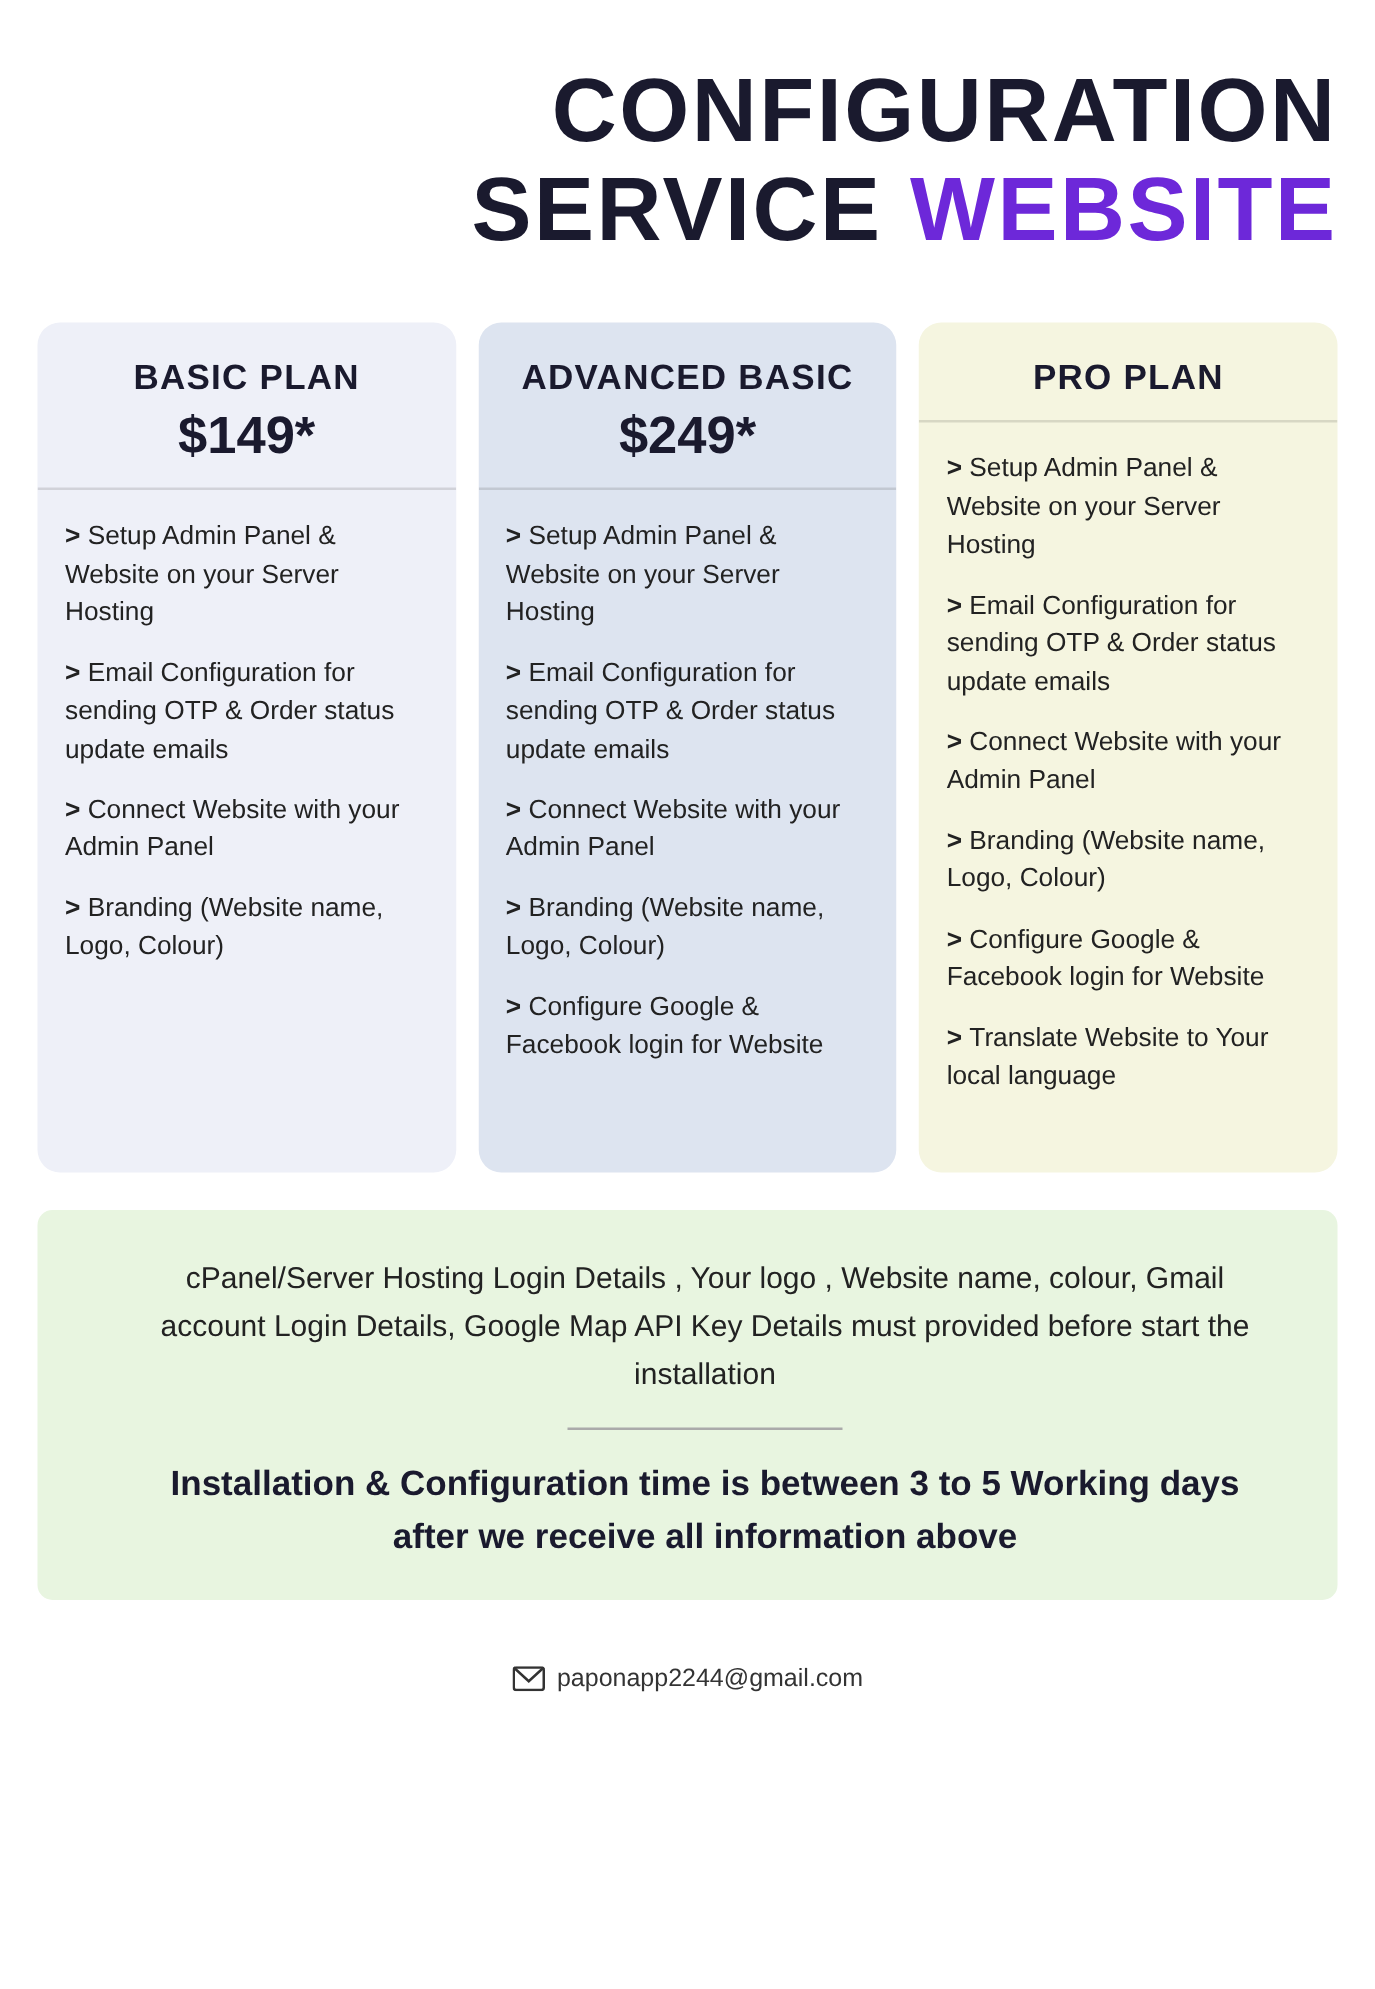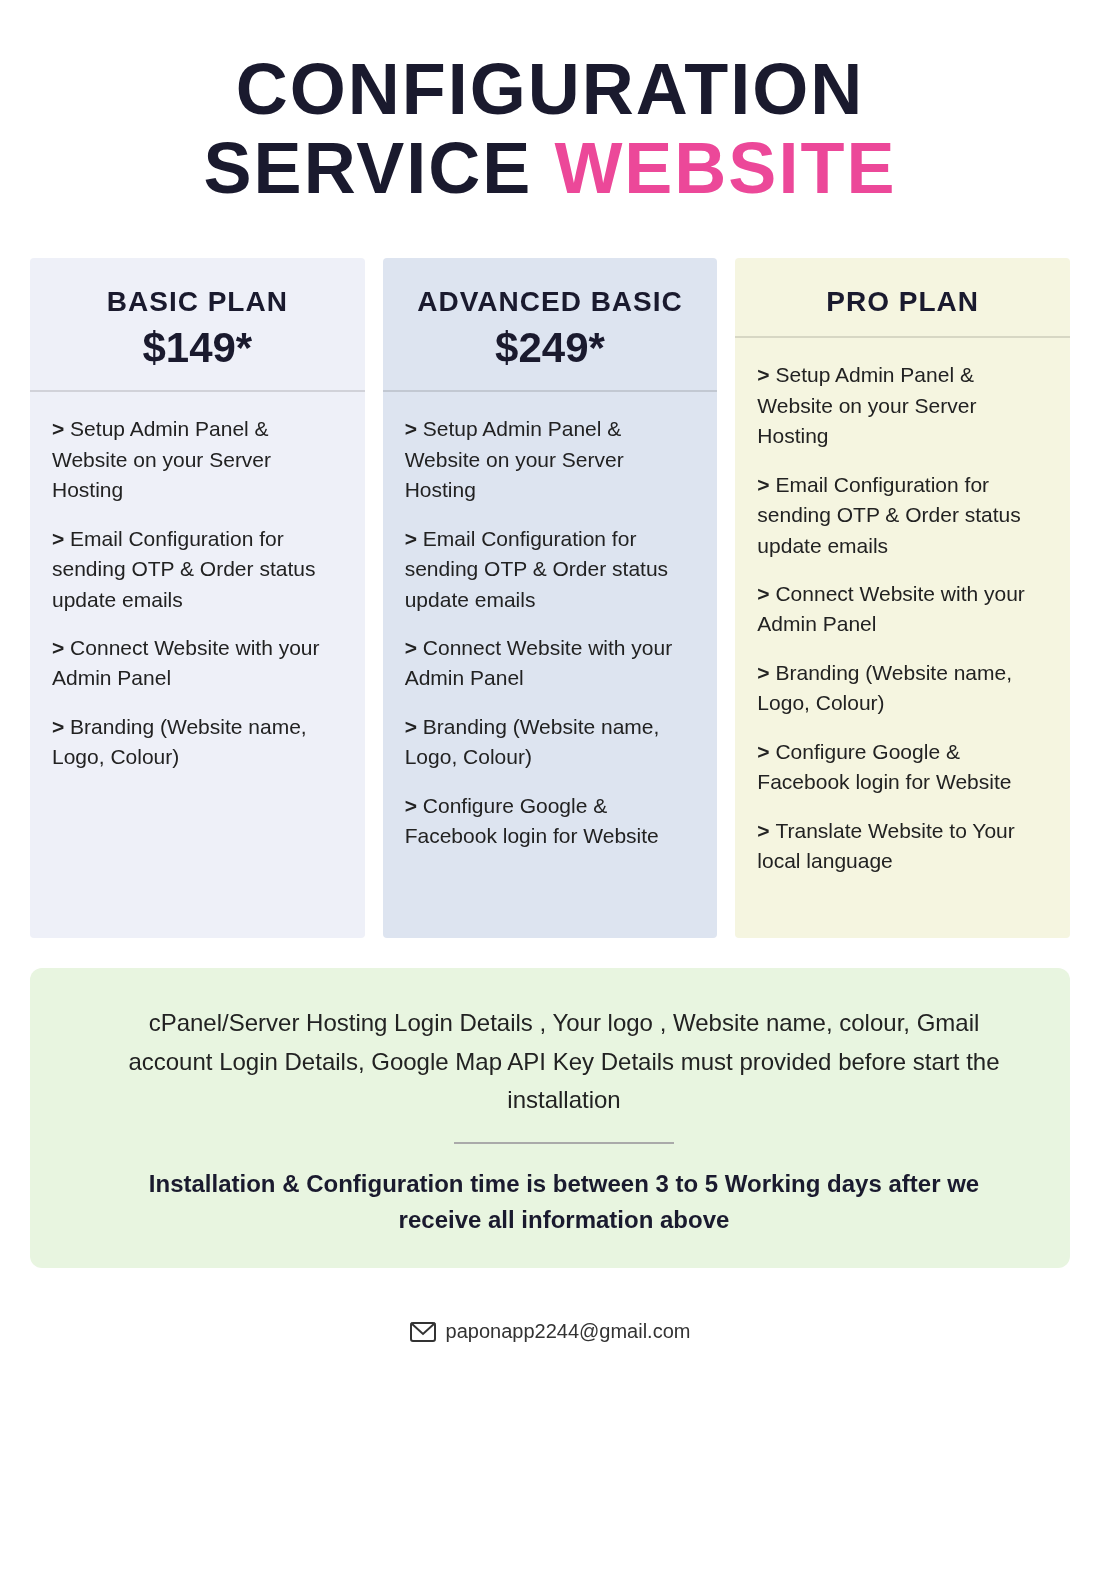--- a/index.html
+++ b/index.html
@@ -4,49 +4,49 @@
   <style>
     * { box-sizing: border-box; margin: 0; padding: 0; }
     body {
       font-family: 'Segoe UI', Arial, sans-serif;
       background: #ffffff;
       width: 1100px;
       min-height: 1591px;
       padding: 20px 30px 40px 30px;
     }
     .header {
-      text-align: center;
+      text-align: right;
       padding: 30px 0 40px 0;
     }
     .header-title {
       font-size: 72px;
       font-weight: 900;
       color: #1a1a2e;
       line-height: 1.1;
       letter-spacing: 2px;
     }
     .header-subtitle {
       font-size: 72px;
       font-weight: 900;
       color: #1a1a2e;
       line-height: 1.1;
       letter-spacing: 2px;
     }
     .header-subtitle .highlight {
-      color: #ec4899;
+      color: #6d28d9;
     }
     .plans-container {
       display: flex;
       gap: 18px;
       margin: 10px 0 30px 0;
       align-items: stretch;
     }
     .plan-card {
       flex: 1;
-      border-radius: 4px;
+      border-radius: 18px;
       padding: 0;
       overflow: hidden;
       min-height: 680px;
     }
     .plan-basic {
       background: #eef0f8;
     }
     .plan-advanced {
       background: #dde4f0;
     }
@@ -95,21 +95,21 @@
       color: #222;
       line-height: 1.6;
     }
     .info-divider {
       width: 220px;
       border: none;
       border-top: 2px solid #aaa;
       margin: 22px auto 22px auto;
     }
     .info-bold {
-      font-size: 24px;
+      font-size: 28px;
       font-weight: 800;
       color: #1a1a2e;
       line-height: 1.5;
     }
     .footer {
       text-align: center;
       margin-top: 36px;
       padding: 16px 0 10px 0;
       font-size: 20px;
       color: #333;

